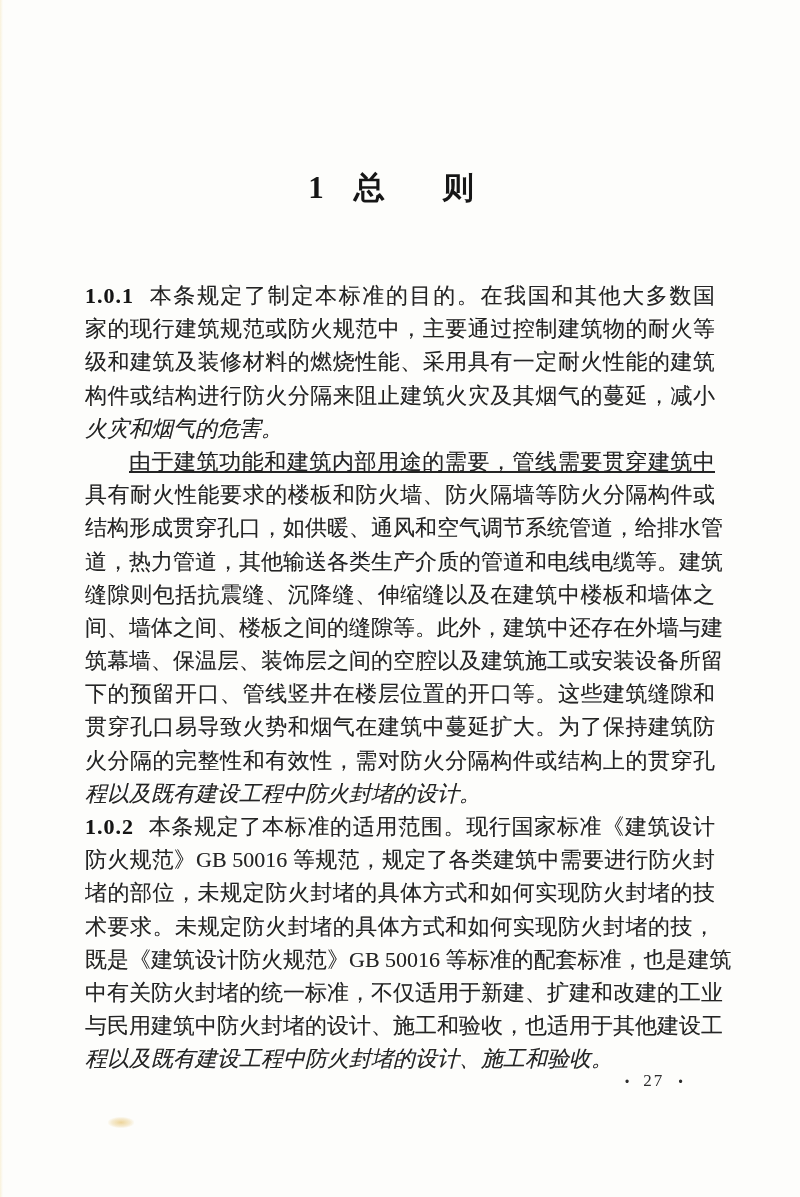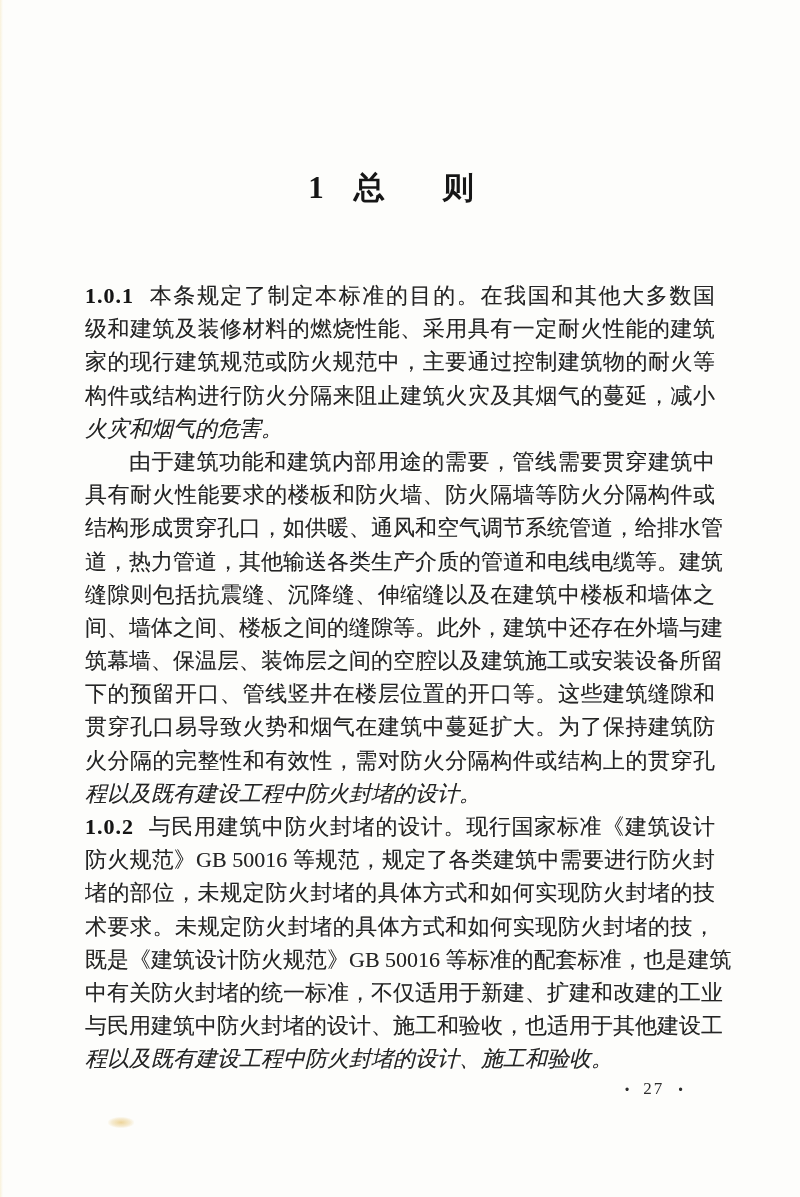--- a/index.html
+++ b/index.html
@@ -54,20 +54,21 @@
     text-align-last: justify;
     white-space: nowrap;
     overflow: visible;
   }
   .line.short {
     text-align-last: left;
     font-style: italic;
   }
   .line.indent {
     text-indent: 44px;
+    text-decoration: underline;
   }
   .clause-label {
     font-weight: 700;
     color: #151515;
     margin-right: 14px;
     letter-spacing: 1px;
   }
   .page-footer {
     position: absolute;
     top: 1071px;
@@ -76,21 +77,21 @@
     color: #2c2c2c;
     display: flex;
     align-items: center;
   }
   .page-footer .dot {
     font-size: 20px;
     font-weight: 700;
     line-height: 1;
   }
   .page-footer .num {
-    margin: 8px 13px;
+    margin: 0 13px;
     letter-spacing: 2px;
   }
   .scan-stain {
     position: absolute;
     left: 108px;
     top: 1117px;
     width: 26px;
     height: 11px;
     background: radial-gradient(ellipse at center, rgba(226,185,88,0.6) 0%, rgba(226,185,88,0.25) 50%, rgba(226,185,88,0) 75%);
     filter: blur(0.6px);
@@ -104,38 +105,38 @@
 
   <h1 class="chapter-title">
     <span class="num">1</span>
     <span class="w1">总</span>
     <span class="w2">则</span>
   </h1>
 
   <div class="text-block">
 
     <div class="line"><span class="clause-label">1.0.1</span><span>本条规定了制定本标准的目的。在我国和其他大多数国</span></div>
+    <div class="line">家的现行建筑规范或防火规范中，主要通过控制建筑物的耐火等</div>
     <div class="line">级和建筑及装修材料的燃烧性能、采用具有一定耐火性能的建筑</div>
-    <div class="line">家的现行建筑规范或防火规范中，主要通过控制建筑物的耐火等</div>
     <div class="line">构件或结构进行防火分隔来阻止建筑火灾及其烟气的蔓延，减小</div>
     <div class="line short">火灾和烟气的危害。</div>
 
     <div class="line indent">由于建筑功能和建筑内部用途的需要，管线需要贯穿建筑中</div>
     <div class="line">具有耐火性能要求的楼板和防火墙、防火隔墙等防火分隔构件或</div>
     <div class="line">结构形成贯穿孔口，如供暖、通风和空气调节系统管道，给排水管</div>
     <div class="line">道，热力管道，其他输送各类生产介质的管道和电线电缆等。建筑</div>
     <div class="line">缝隙则包括抗震缝、沉降缝、伸缩缝以及在建筑中楼板和墙体之</div>
     <div class="line">间、墙体之间、楼板之间的缝隙等。此外，建筑中还存在外墙与建</div>
     <div class="line">筑幕墙、保温层、装饰层之间的空腔以及建筑施工或安装设备所留</div>
     <div class="line">下的预留开口、管线竖井在楼层位置的开口等。这些建筑缝隙和</div>
     <div class="line">贯穿孔口易导致火势和烟气在建筑中蔓延扩大。为了保持建筑防</div>
     <div class="line">火分隔的完整性和有效性，需对防火分隔构件或结构上的贯穿孔</div>
     <div class="line short">程以及既有建设工程中防火封堵的设计。</div>
 
-    <div class="line"><span class="clause-label">1.0.2</span><span>与民用建筑中防火封堵的设计。现行国家标准《建筑设计</span></div>
+    <div class="line"><span class="clause-label">1.0.2</span><span>本条规定了本标准的适用范围。现行国家标准《建筑设计</span></div>
     <div class="line">防火规范》GB 50016 等规范，规定了各类建筑中需要进行防火封</div>
     <div class="line">堵的部位，未规定防火封堵的具体方式和如何实现防火封堵的技</div>
     <div class="line">术要求。未规定防火封堵的具体方式和如何实现防火封堵的技，</div>
     <div class="line">既是《建筑设计防火规范》GB 50016 等标准的配套标准，也是建筑</div>
     <div class="line">中有关防火封堵的统一标准，不仅适用于新建、扩建和改建的工业</div>
     <div class="line">与民用建筑中防火封堵的设计、施工和验收，也适用于其他建设工</div>
     <div class="line short">程以及既有建设工程中防火封堵的设计、施工和验收。</div>
 
   </div>
 

